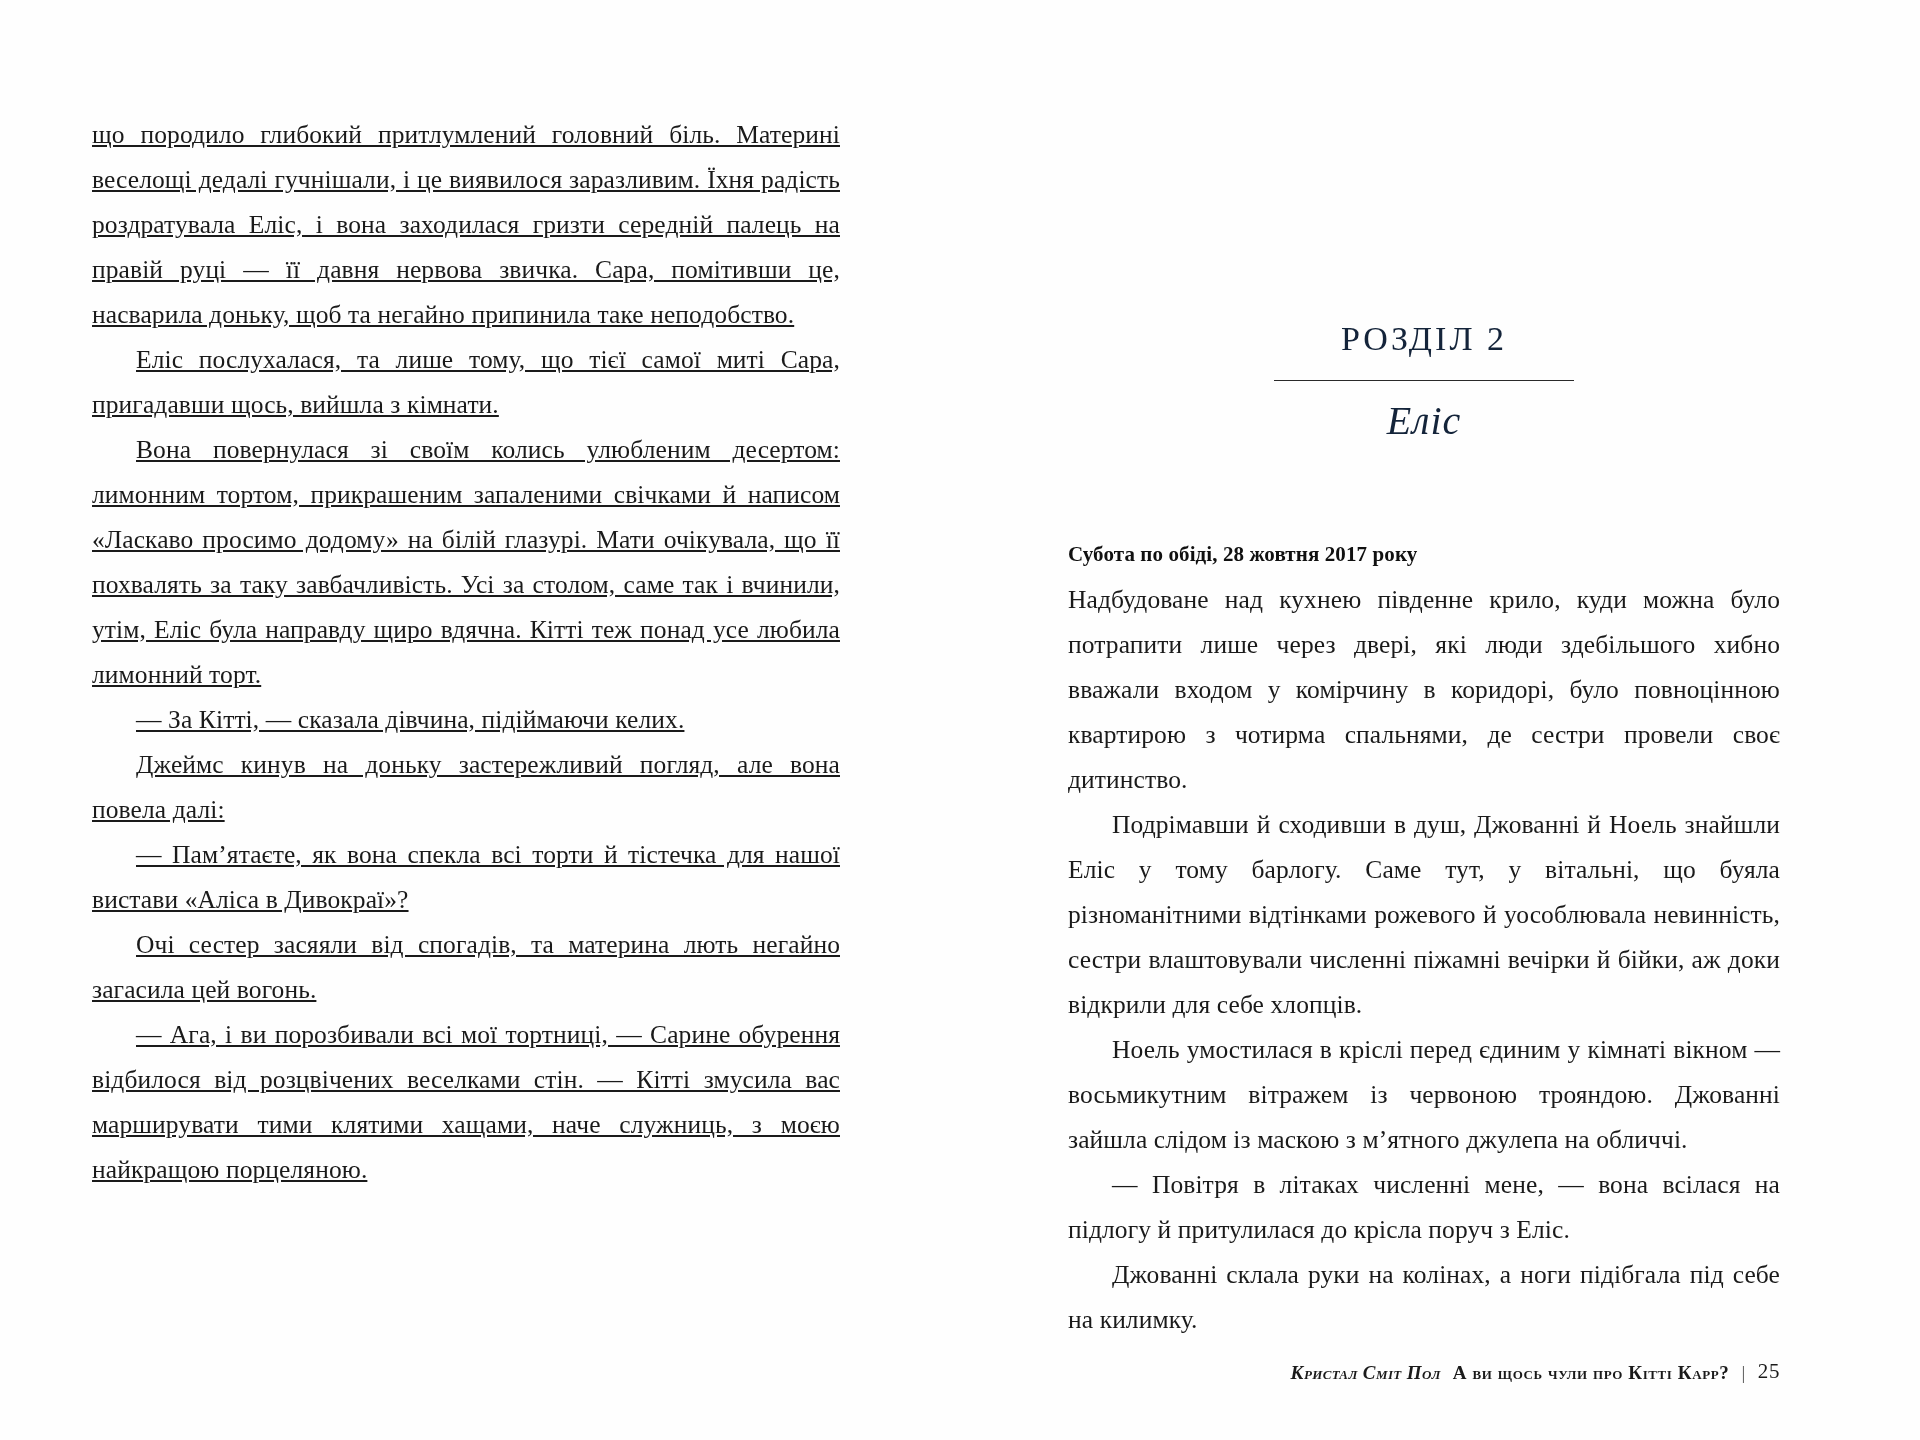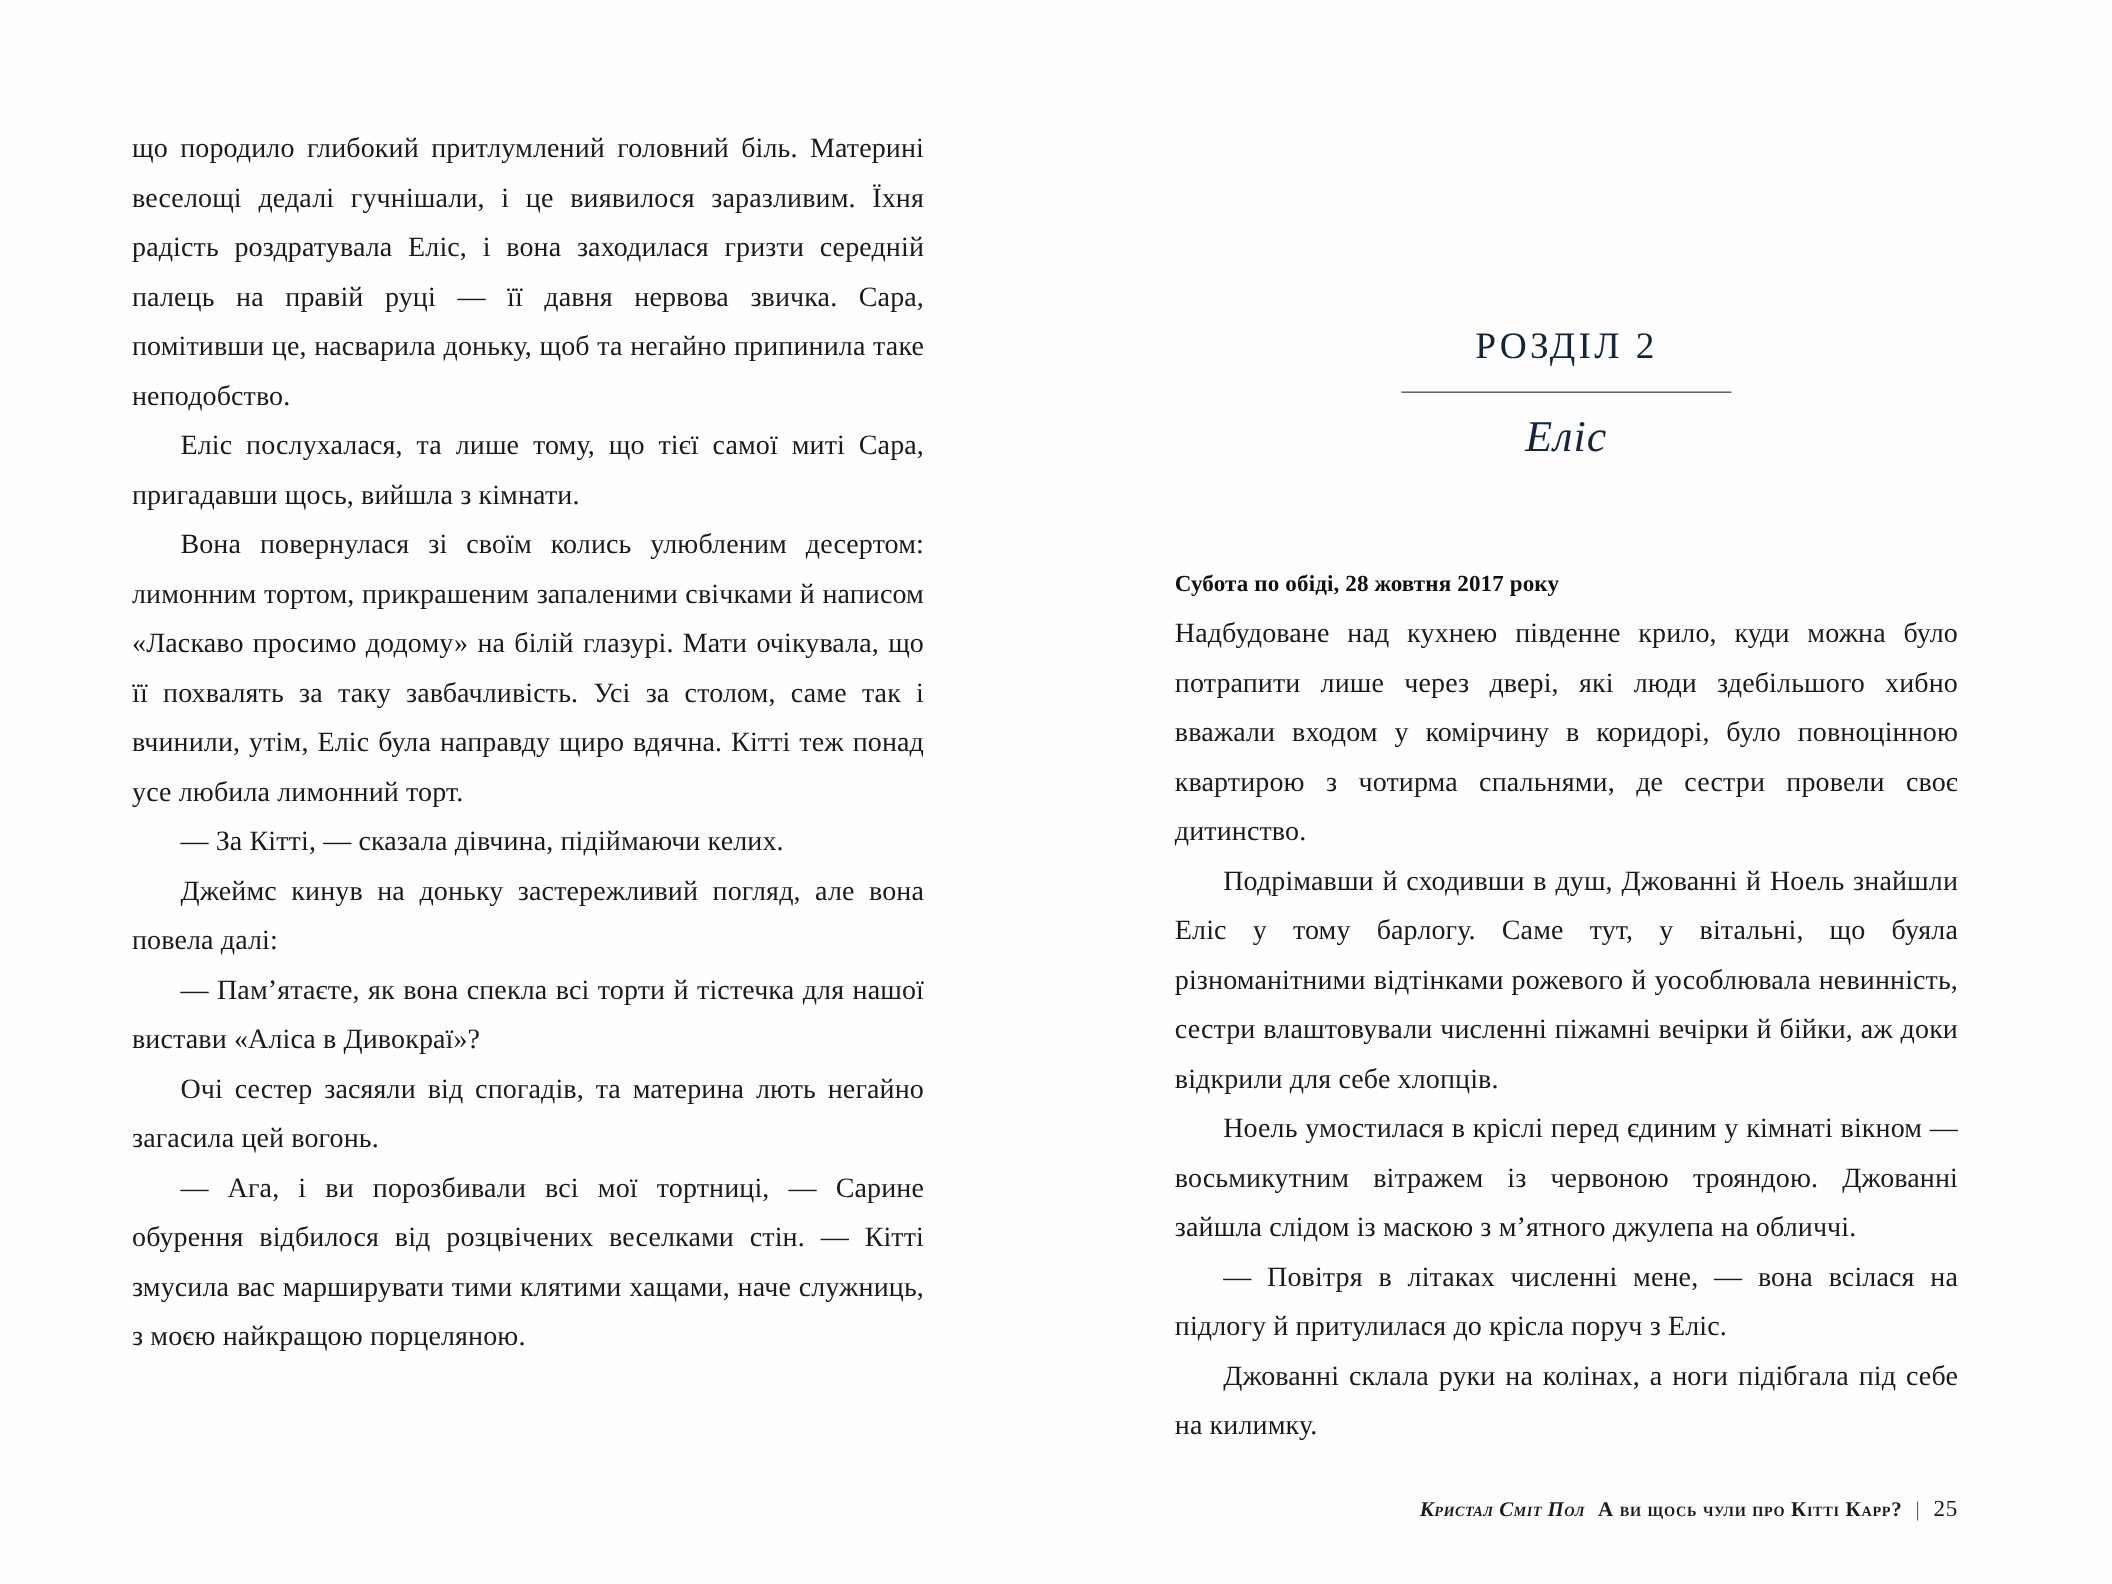--- a/index.html
+++ b/index.html
@@ -28,25 +28,26 @@
     height: 1440px;
     display: flex;
     box-sizing: border-box;
   }
   .col {
     box-sizing: border-box;
     position: relative;
   }
   .col-left {
     width: 960px;
-    padding: 112px 120px 0 120px;
+    padding: 112px 120px 0 92px;
+    text-decoration: underline;
   }
   .col-right {
     width: 960px;
-    padding: 88px 140px 0 108px;
+    padding: 112px 140px 0 108px;
   }
   p {
     margin: 0;
     font-size: 25.5px;
     line-height: 45px;
     text-align: justify;
     text-justify: inter-word;
     letter-spacing: 0.1px;
   }
   p.indent {

